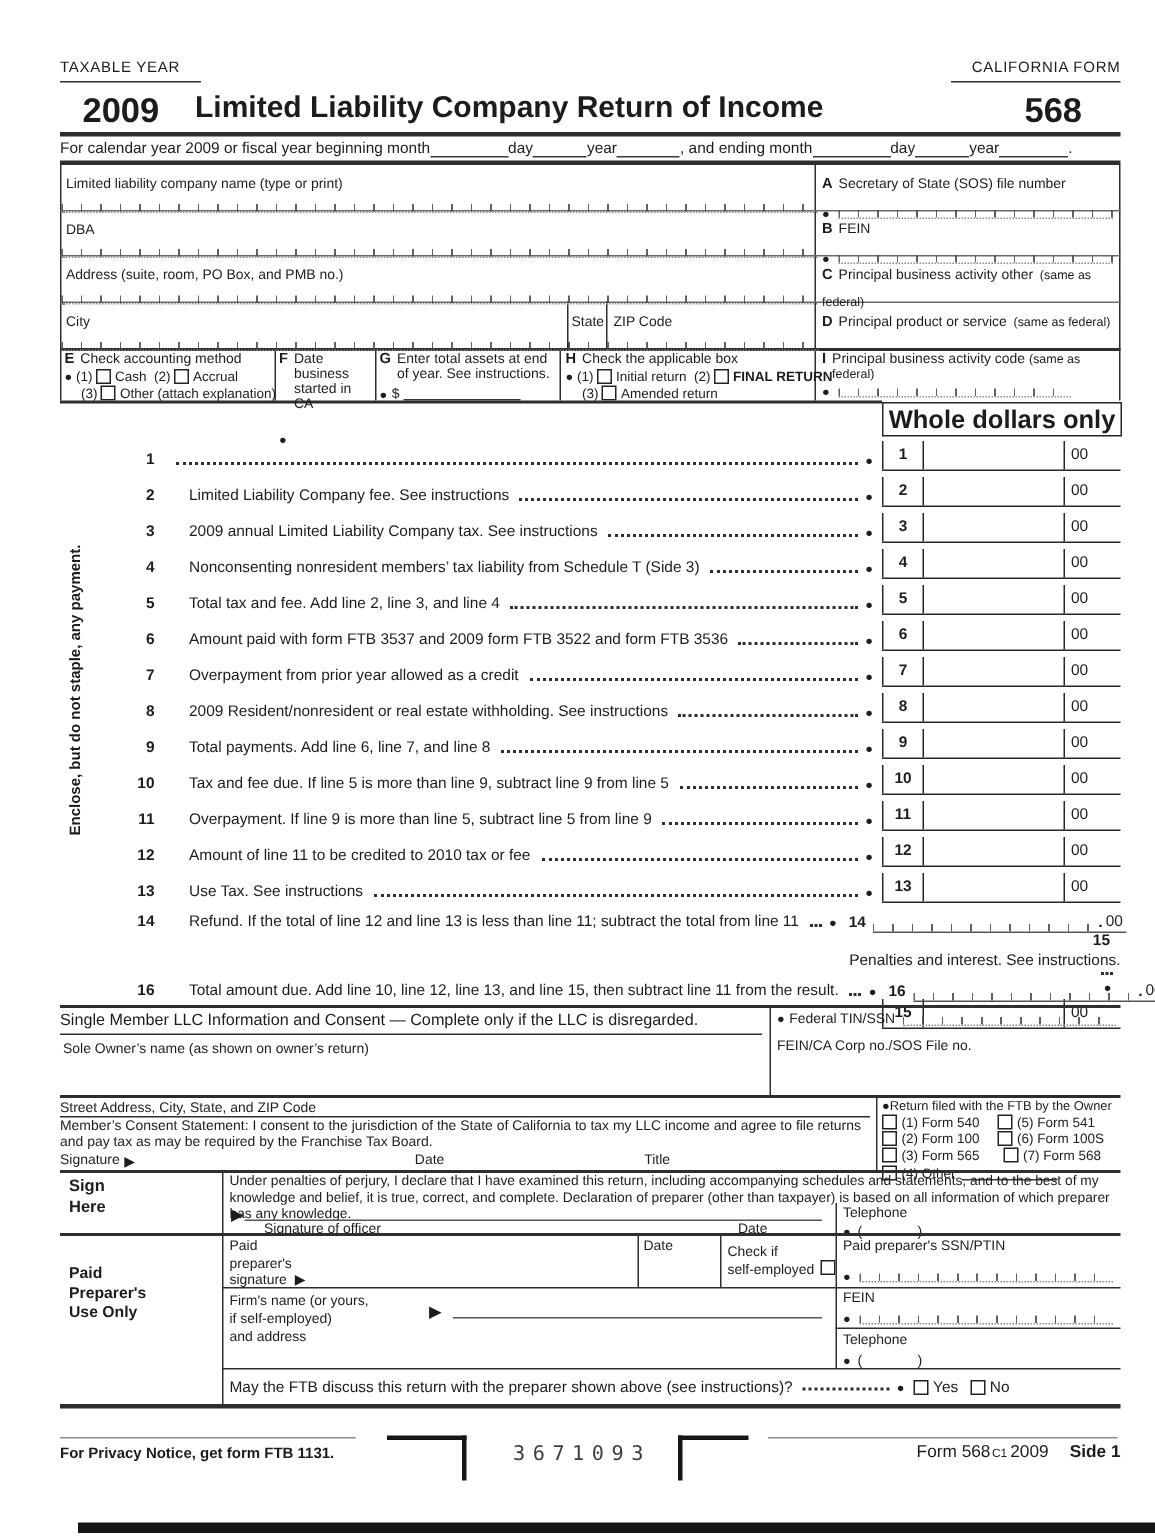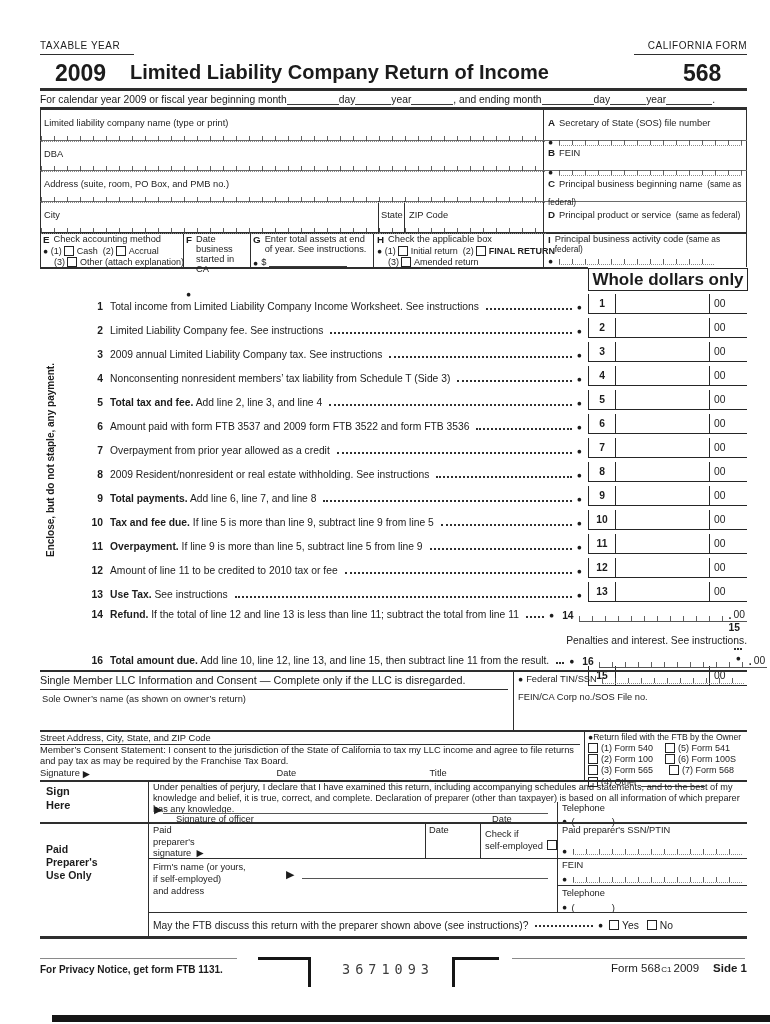--- a/index.html
+++ b/index.html
@@ -15,21 +15,21 @@
     background-size:100% 5px;background-repeat:no-repeat;background-position:left bottom;
     border-bottom:1px dotted #8a8a8a;}
   .cb{display:inline-block;width:8px;height:8px;border:1px solid #222;background:#fff;
     vertical-align:-1px;margin:0 3px 0 2px;flex:none;}
   .bullet{font-size:8.5px;line-height:1;}
   .lines-wrap{position:absolute;left:83px;top:290px;width:664px;display:flex;flex-direction:column;}
   .lrow{display:flex;align-items:flex-end;height:24px;font-size:10.3px;}
   .lrow.sp14{height:20px;}.lrow.sp15{height:26px;flex-direction:column;}.lrow.sp16{height:20px;}
   .lnum{width:20px;text-align:right;font-weight:bold;margin-right:7px;flex:none;padding-bottom:2px;}
   .ltext{padding-bottom:2px;white-space:nowrap;}
-  .ltext b{font-weight:bold;}
+  .ltext b{font-weight:normal;margin-left:16px;}
   .dotlead{flex:1;border-bottom:2px dotted #2f2f2f;margin:0 5px 4px 7px;min-width:8px;}
   .lbul{margin:0 6px 3px 0;flex:none;}
   .amt{display:flex;width:159px;height:19px;border-bottom:1.5px solid #262626;flex:none;align-self:flex-end;}
   .amt .n{width:26px;border-left:1.2px solid #262626;border-right:1.2px solid #262626;
     font-weight:bold;font-size:10.3px;text-align:center;line-height:19px;flex:none;}
   .amt .blank{flex:1;}
   .amt .cents{width:33px;border-left:1.2px solid #262626;font-size:10.3px;line-height:19px;
     padding-left:4px;flex:none;}
   .bignum{font-weight:bold;margin:0 0 1px 2px;}
   .comb-wrap{display:flex;align-items:flex-end;border-bottom:1px solid #555;margin-left:5px;flex:none;}
@@ -114,21 +114,21 @@
     </div>
   </div>
   <div class="abs" style="left:548px;top:142px;width:196px;">
     <div><span class="letter">B</span><span class="lbl">FEIN</span></div>
     <div style="display:flex;align-items:flex-end;margin-top:5px;">
       <span class="bullet">●</span>
       <div class="comb" style="flex:1;height:10px;margin:0 2px 0 6px;"></div>
     </div>
   </div>
   <div class="abs" style="left:548px;top:173px;width:196px;">
-    <span class="letter">C</span><span class="lbl">Principal business beginning name</span>
+    <span class="letter">C</span><span class="lbl">Principal business activity other</span>
     <span class="lbl-sm">(same as federal)</span>
   </div>
   <div class="abs" style="left:548px;top:204px;width:196px;">
     <span class="letter">D</span><span class="lbl">Principal product or service</span>
     <span class="lbl-sm">(same as federal)</span>
   </div>
 
   <div class="abs" style="left:43px;top:234px;width:138px;">
     <div style="display:flex;">
         <span class="letter">E</span>
@@ -190,21 +190,20 @@
 
   <div class="vert-note">
     <span>Enclose, but do not staple,</span>
     <span>any payment.</span>
   </div>
 
   <div class="lines-wrap">
 
     <div class="lrow">
       <span class="lnum">1</span>
-      <span class="ltext"><b></b><span>Total income from Limited Liability Company Income Worksheet. See instructions</span></span>
       <span class="dotlead"></span>
       <span class="bullet lbul">●</span>
       <span class="amt">
           <span class="n">1</span>
           <span class="blank"></span>
           <span class="cents">00</span>
         </span>
     </div>
 
     <div class="lrow">

